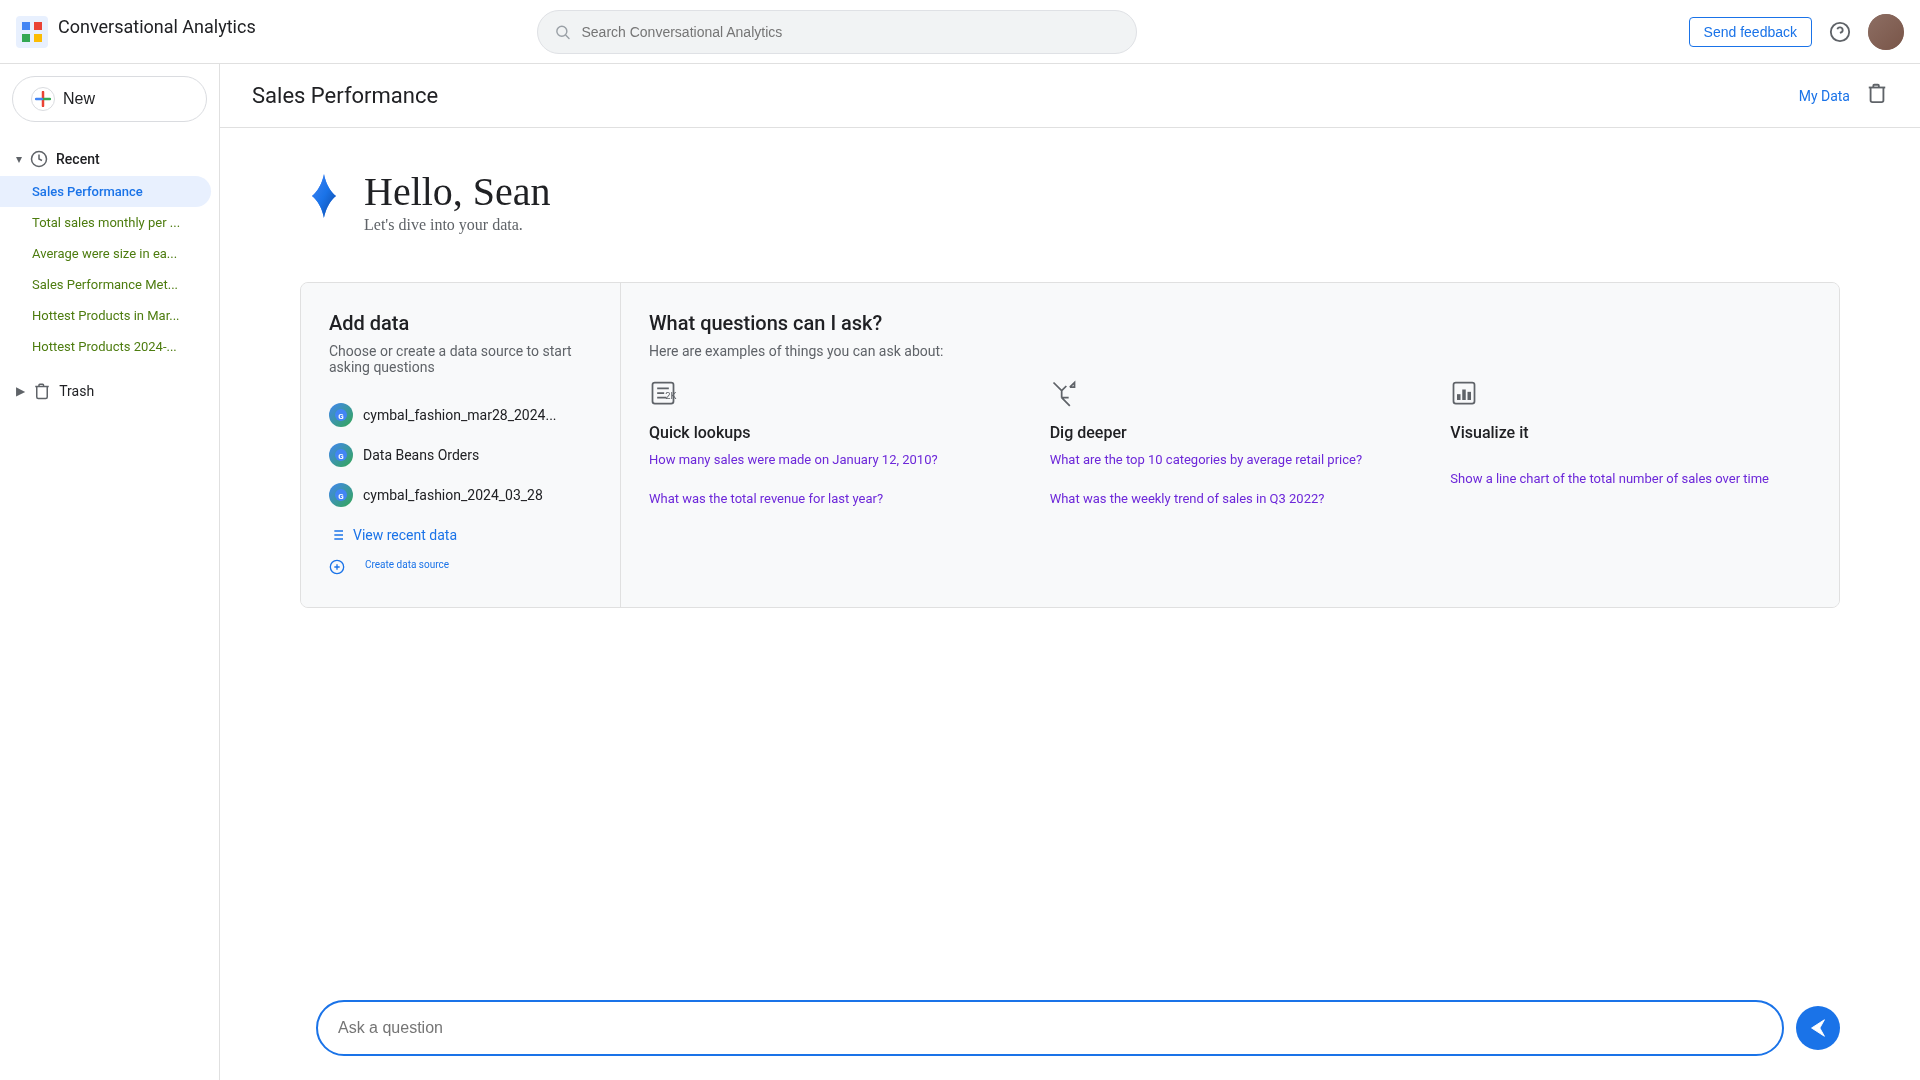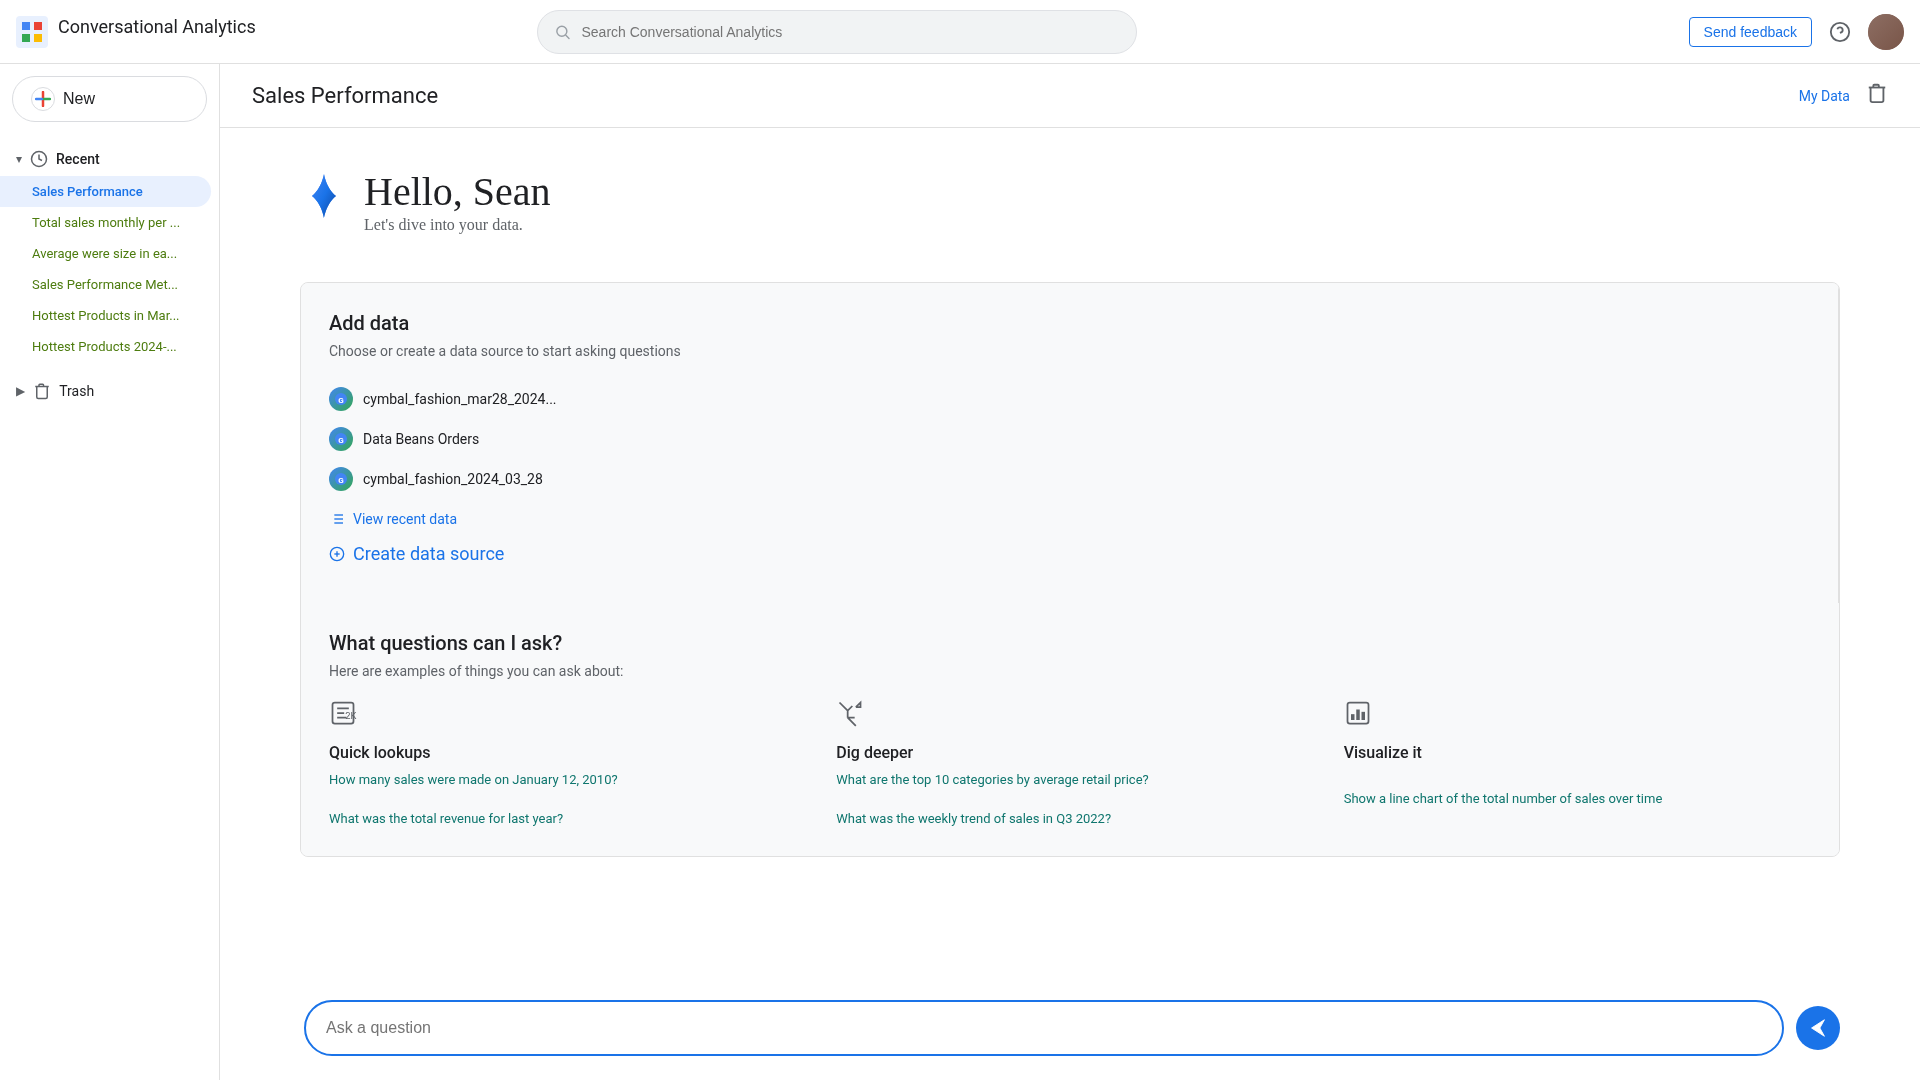--- a/index.html
+++ b/index.html
@@ -83,43 +83,43 @@
     
     .main-content { flex: 1; padding: 40px 80px 120px 80px; overflow-y: auto; position: relative; }
 
     
     .hello-section { display: flex; align-items: flex-start; gap: 16px; margin-bottom: 48px; font-family: Liberation Serif, serif; }
     .gemini-star { width: 48px; height: 48px; flex-shrink: 0; margin-top: 4px; }
     .hello-text h1 { font-size: 40px; font-weight: 400; color: #202124; line-height: 1.2; }
     .hello-text p { font-size: 16px; color: #5f6368; margin-top: 0; }
 
     
-    .cards-section { display: flex; gap: 0; border: 1px solid #e0e0e0; border-radius: 8px; overflow: hidden; background: #f8f9fa; flex-direction: column; }
+    .cards-section { display: flex; gap: 0; border: 1px solid #e0e0e0; border-radius: 8px; overflow: hidden; background: #f8f9fa; }
     .card { flex: 1; padding: 28px 28px; }
     .card-left { border-right: 1px solid #e0e0e0; background: #f8f9fa; flex: 0 0 320px; }
     .card-right { background: #f8f9fa; }
     .card h2 { font-size: 20px; font-weight: 500; color: #202124; margin-bottom: 8px; }
     .card-subtitle { font-size: 14px; color: #5f6368; margin-bottom: 20px; }
 
     
     .data-item { display: flex; align-items: center; gap: 10px; padding: 8px 0; font-size: 14px; color: #202124; cursor: pointer; }
     .data-icon { width: 24px; height: 24px; border-radius: 50%; background: linear-gradient(135deg, #4285f4, #34a853); display: flex; align-items: center; justify-content: center; flex-shrink: 0; }
 
     .view-recent { display: flex; align-items: center; gap: 8px; color: #1a73e8; font-size: 14px; cursor: pointer; margin-top: 8px; padding: 4px 0; }
-    .create-source { display: flex; align-items: center; gap: 8px; color: #1a73e8; font-size: 18px; cursor: pointer; margin-top: 8px; padding: 4px 0; }
+    .create-source { display: flex; gap: 20px; color: #1a73e8; font-size: 10px; cursor: pointer; margin-top: 8px; padding: 4px 0; }
 
     
     .questions-section { display: flex; gap: 40px; }
     .question-col { flex: 1; }
     .question-col h3 { font-size: 16px; font-weight: 500; color: #202124; margin-top: 12px; margin-bottom: 8px; }
-    .question-col p { font-size: 13px; color: #0f766e; line-height: 1.5; }
+    .question-col p { font-size: 13px; color: #6d28d9; line-height: 1.5; }
 
     
     .bottom-bar {
-      position: absolute; bottom: 24px; left: 4px; right: 0;
+      position: absolute; bottom: 24px; left: 16px; right: 0;
       display: flex; align-items: center; padding: 0 80px; gap: 12px;
     }
     .ask-input-wrapper {
       flex: 1; display: flex; align-items: center;
       border: 2px solid #1a73e8; border-radius: 28px;
       padding: 0 20px; height: 56px; background: #fff;
     }
     .ask-input { flex: 1; border: none; outline: none; font-size: 16px; color: #202124; background: transparent; }
     .send-btn {
       width: 44px; height: 44px; border-radius: 50%; background: #1a73e8;

